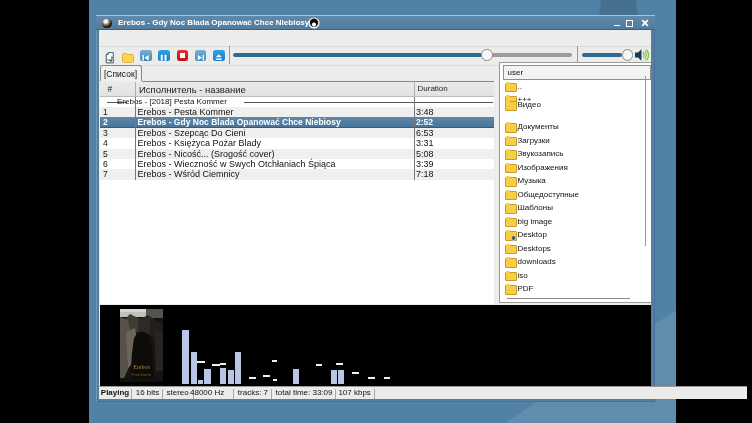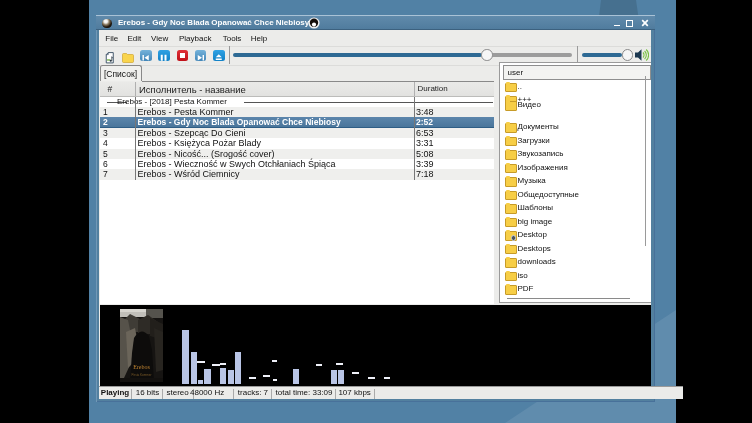--- a/index.html
+++ b/index.html
@@ -61,21 +61,21 @@
 .ficon{position:absolute;left:2.3px;top:3px;width:9.5px;height:7.5px;background:#f7ce46;border:0.5px solid #c79b28;border-radius:1px;}
 .ficon:before{content:"";position:absolute;left:-0.5px;top:-2px;width:4px;height:2px;background:#f7ce46;border-radius:1px 1px 0 0;}
 .ftext{position:absolute;left:14.5px;}
 #rscroll{position:absolute;left:144.5px;top:13px;width:1.2px;height:170px;background:#9a9a9a;}
 #hscroll{position:absolute;left:7px;top:234.5px;width:123px;height:1.5px;background:#8a8a8a;}
 
 #spectrum{left:1px;top:275.5px;width:551px;height:81px;background:#000;}
 .bar{position:absolute;background:#b9c5e6;}
 .peak{position:absolute;height:2px;background:#eef0f8;}
 
-#statusbar{left:0;top:356.5px;width:584px;height:13px;background:#ebebe9;border-top:1px solid #9a9a9a;font-size:8px;color:#111;line-height:12.5px;box-sizing:border-box;}
+#statusbar{left:0;top:356.5px;width:648px;height:13px;background:#ebebe9;border-top:1px solid #9a9a9a;font-size:8px;color:#111;line-height:12.5px;box-sizing:border-box;}
 .st{position:absolute;top:0;}
 .stsep{position:absolute;top:1.5px;width:1px;height:10px;background:#aaa;}
 </style>
 </head>
 <body>
 <div class="abs" id="desktop"></div>
 <div class="abs" id="tri"></div>
 <div class="abs" id="blt"></div>
 <div class="abs" id="win">
   <div class="abs" id="titlebar">
@@ -87,28 +87,20 @@
           <circle cx="6" cy="7.6" r="2.1" fill="#ffffff"></circle>
         </svg></div>
     <div class="abs" id="btn-min"></div>
     <div class="abs" id="btn-max"></div>
     <div class="abs" id="btn-close"><svg width="8" height="8" viewBox="0 0 8 8">
           <path d="M1.2,1.2 L6.8,6.8 M6.8,1.2 L1.2,6.8" stroke="#ffffff" stroke-width="1.7"></path>
         </svg></div>
   </div>
   <div class="abs" id="darkline"></div>
   <div class="abs" id="content">
-    <div class="abs" id="menubar">
-      <span class="menuitem" style="left:6.3px;">File</span>
-      <span class="menuitem" style="left:28.5px;">Edit</span>
-      <span class="menuitem" style="left:52px;">View</span>
-      <span class="menuitem" style="left:80px;">Playback</span>
-      <span class="menuitem" style="left:123.7px;">Tools</span>
-      <span class="menuitem" style="left:151.7px;">Help</span>
-    </div>
     <div class="abs" style="left:0;top:16px;width:552px;height:1px;background:#dcdcda;"></div>
     <div class="abs" style="left:0;top:35px;width:552px;height:1px;background:#dcdcda;"></div>
 
     <div class="tbtn" style="left:5px;">
       <svg width="11.5" height="11.5" viewBox="0 0 23 23">
         <path d="M8.5,1.2 h10 v20.6 h-14 v-16.6 z" fill="#ffffff" stroke="#31475e" stroke-width="1.8"></path>
         <path d="M8.5,1.2 v4 h-4" fill="none" stroke="#31475e" stroke-width="1.4"></path>
         <rect x="6" y="14.5" width="6.5" height="2.8" fill="#7ab648"></rect>
         <circle cx="13.5" cy="17.5" r="2.2" fill="#2c3a46"></circle>
         <rect x="14.9" y="9.5" width="1.6" height="8" fill="#2c3a46"></rect>

